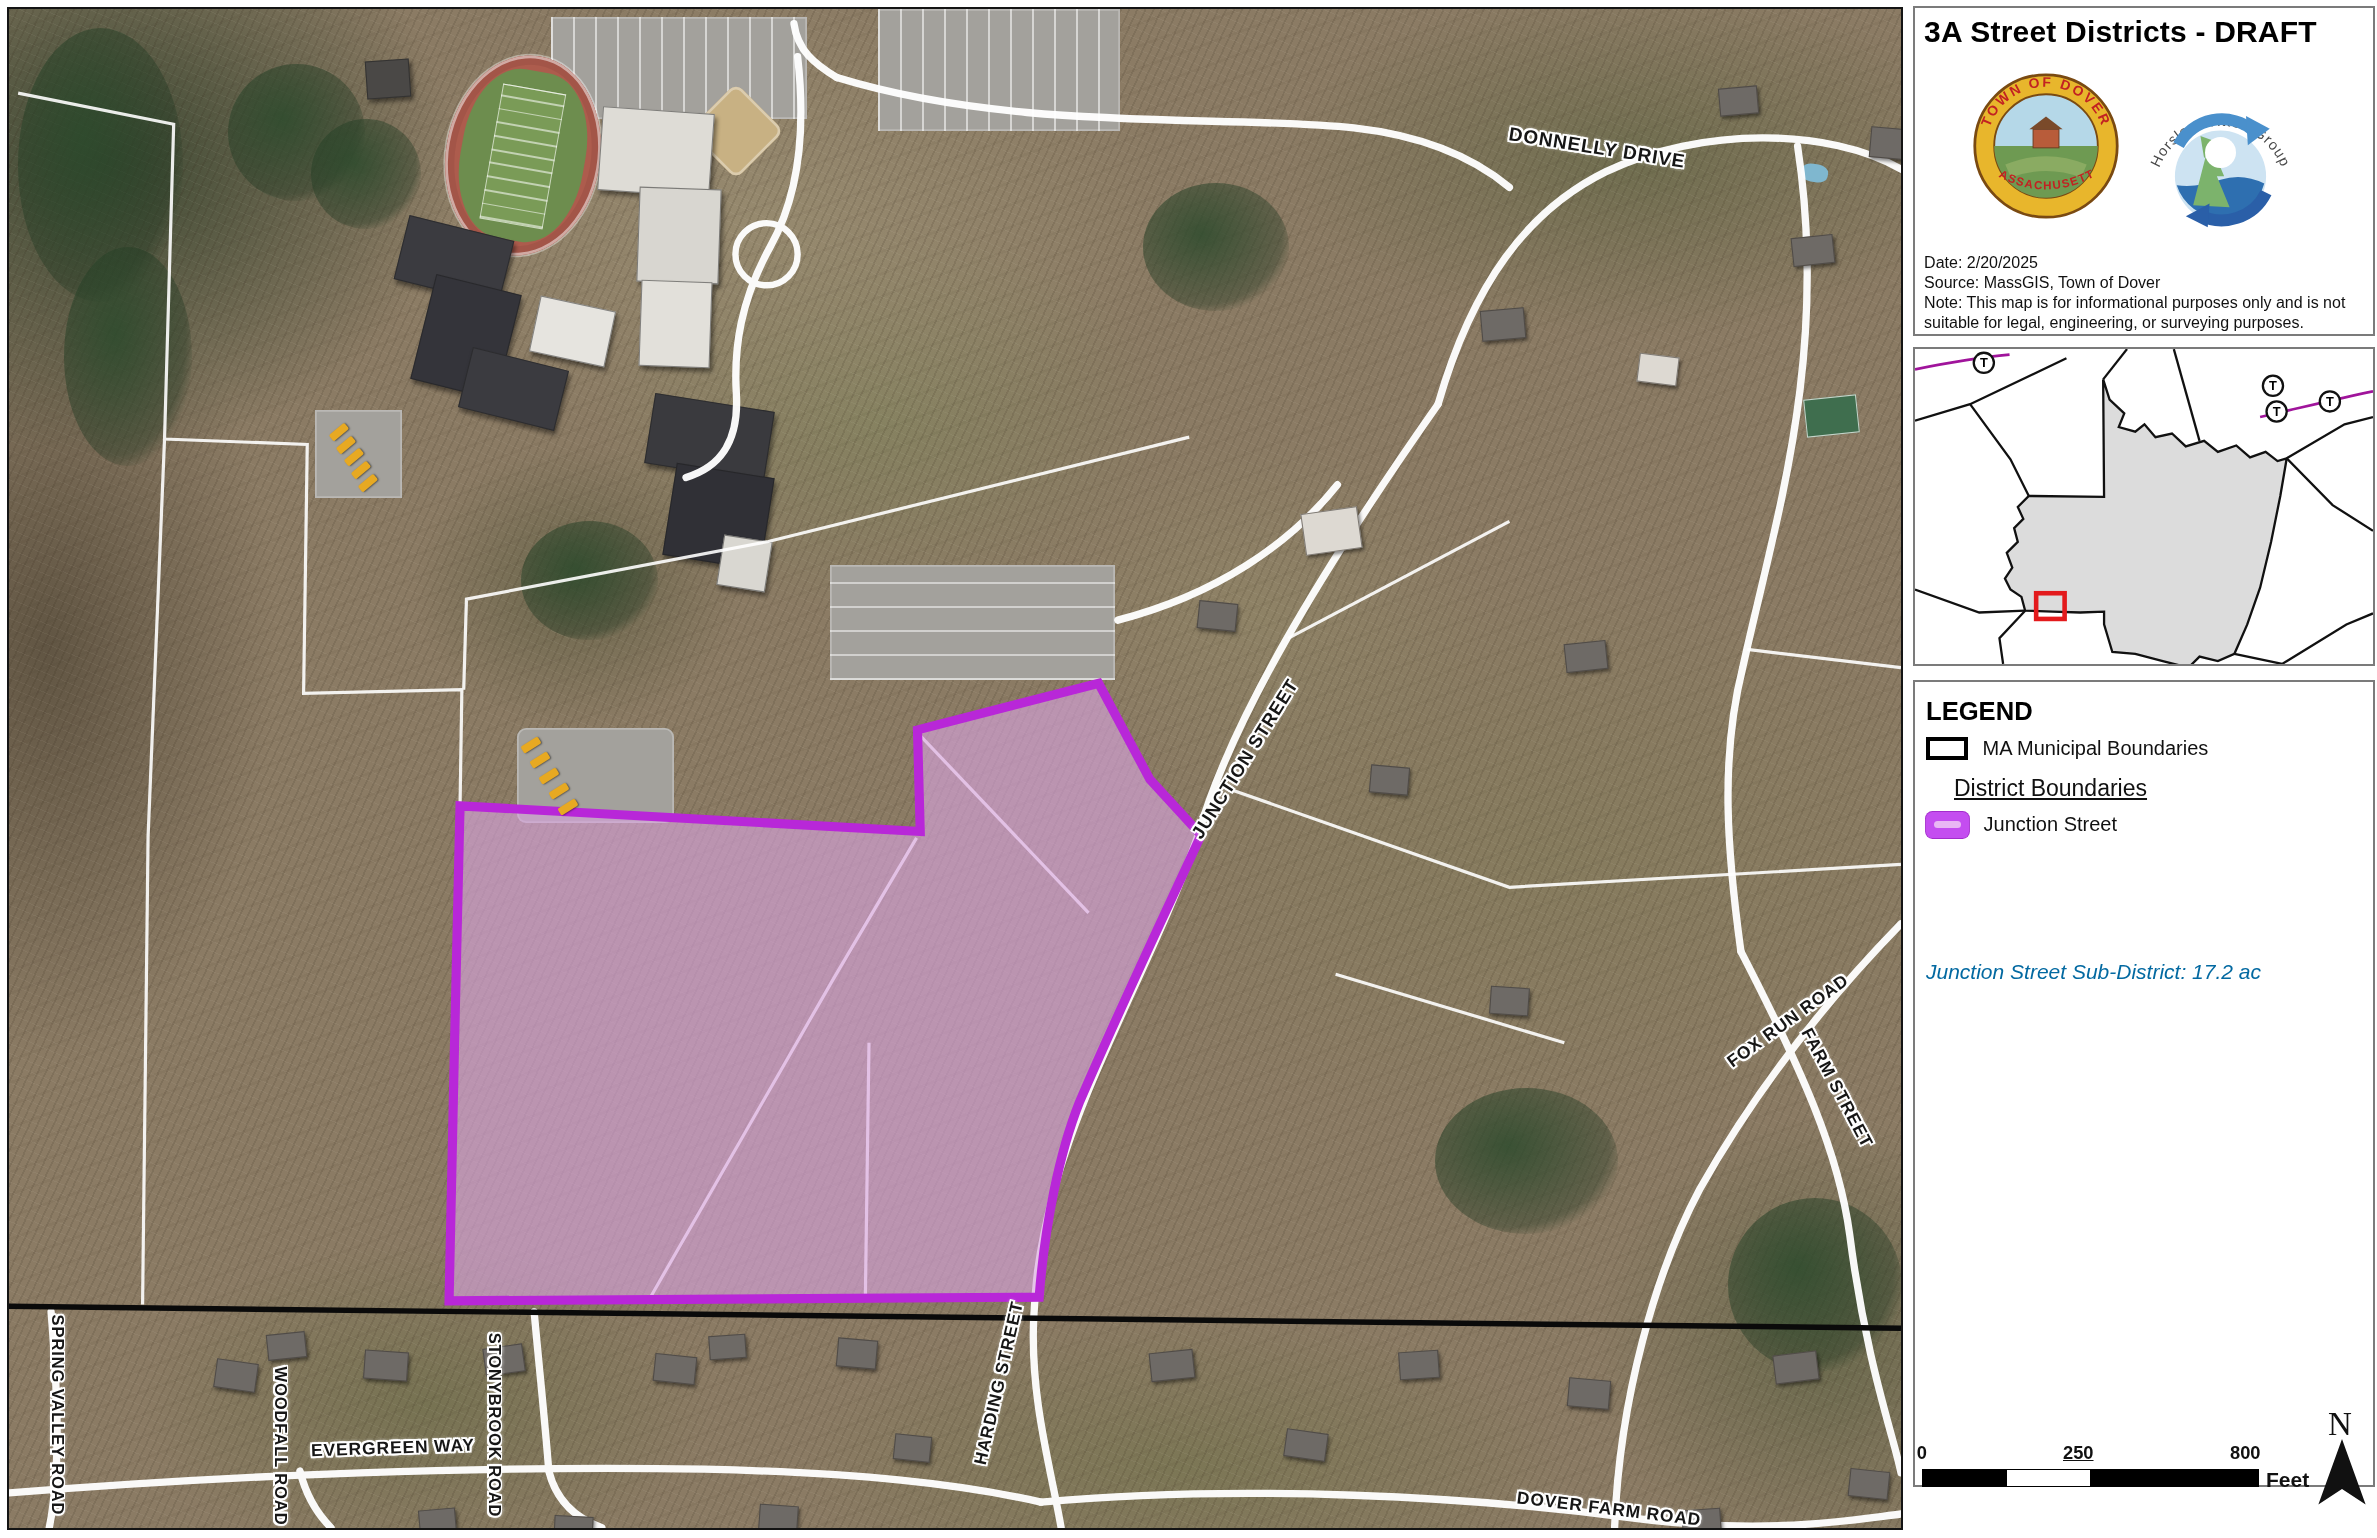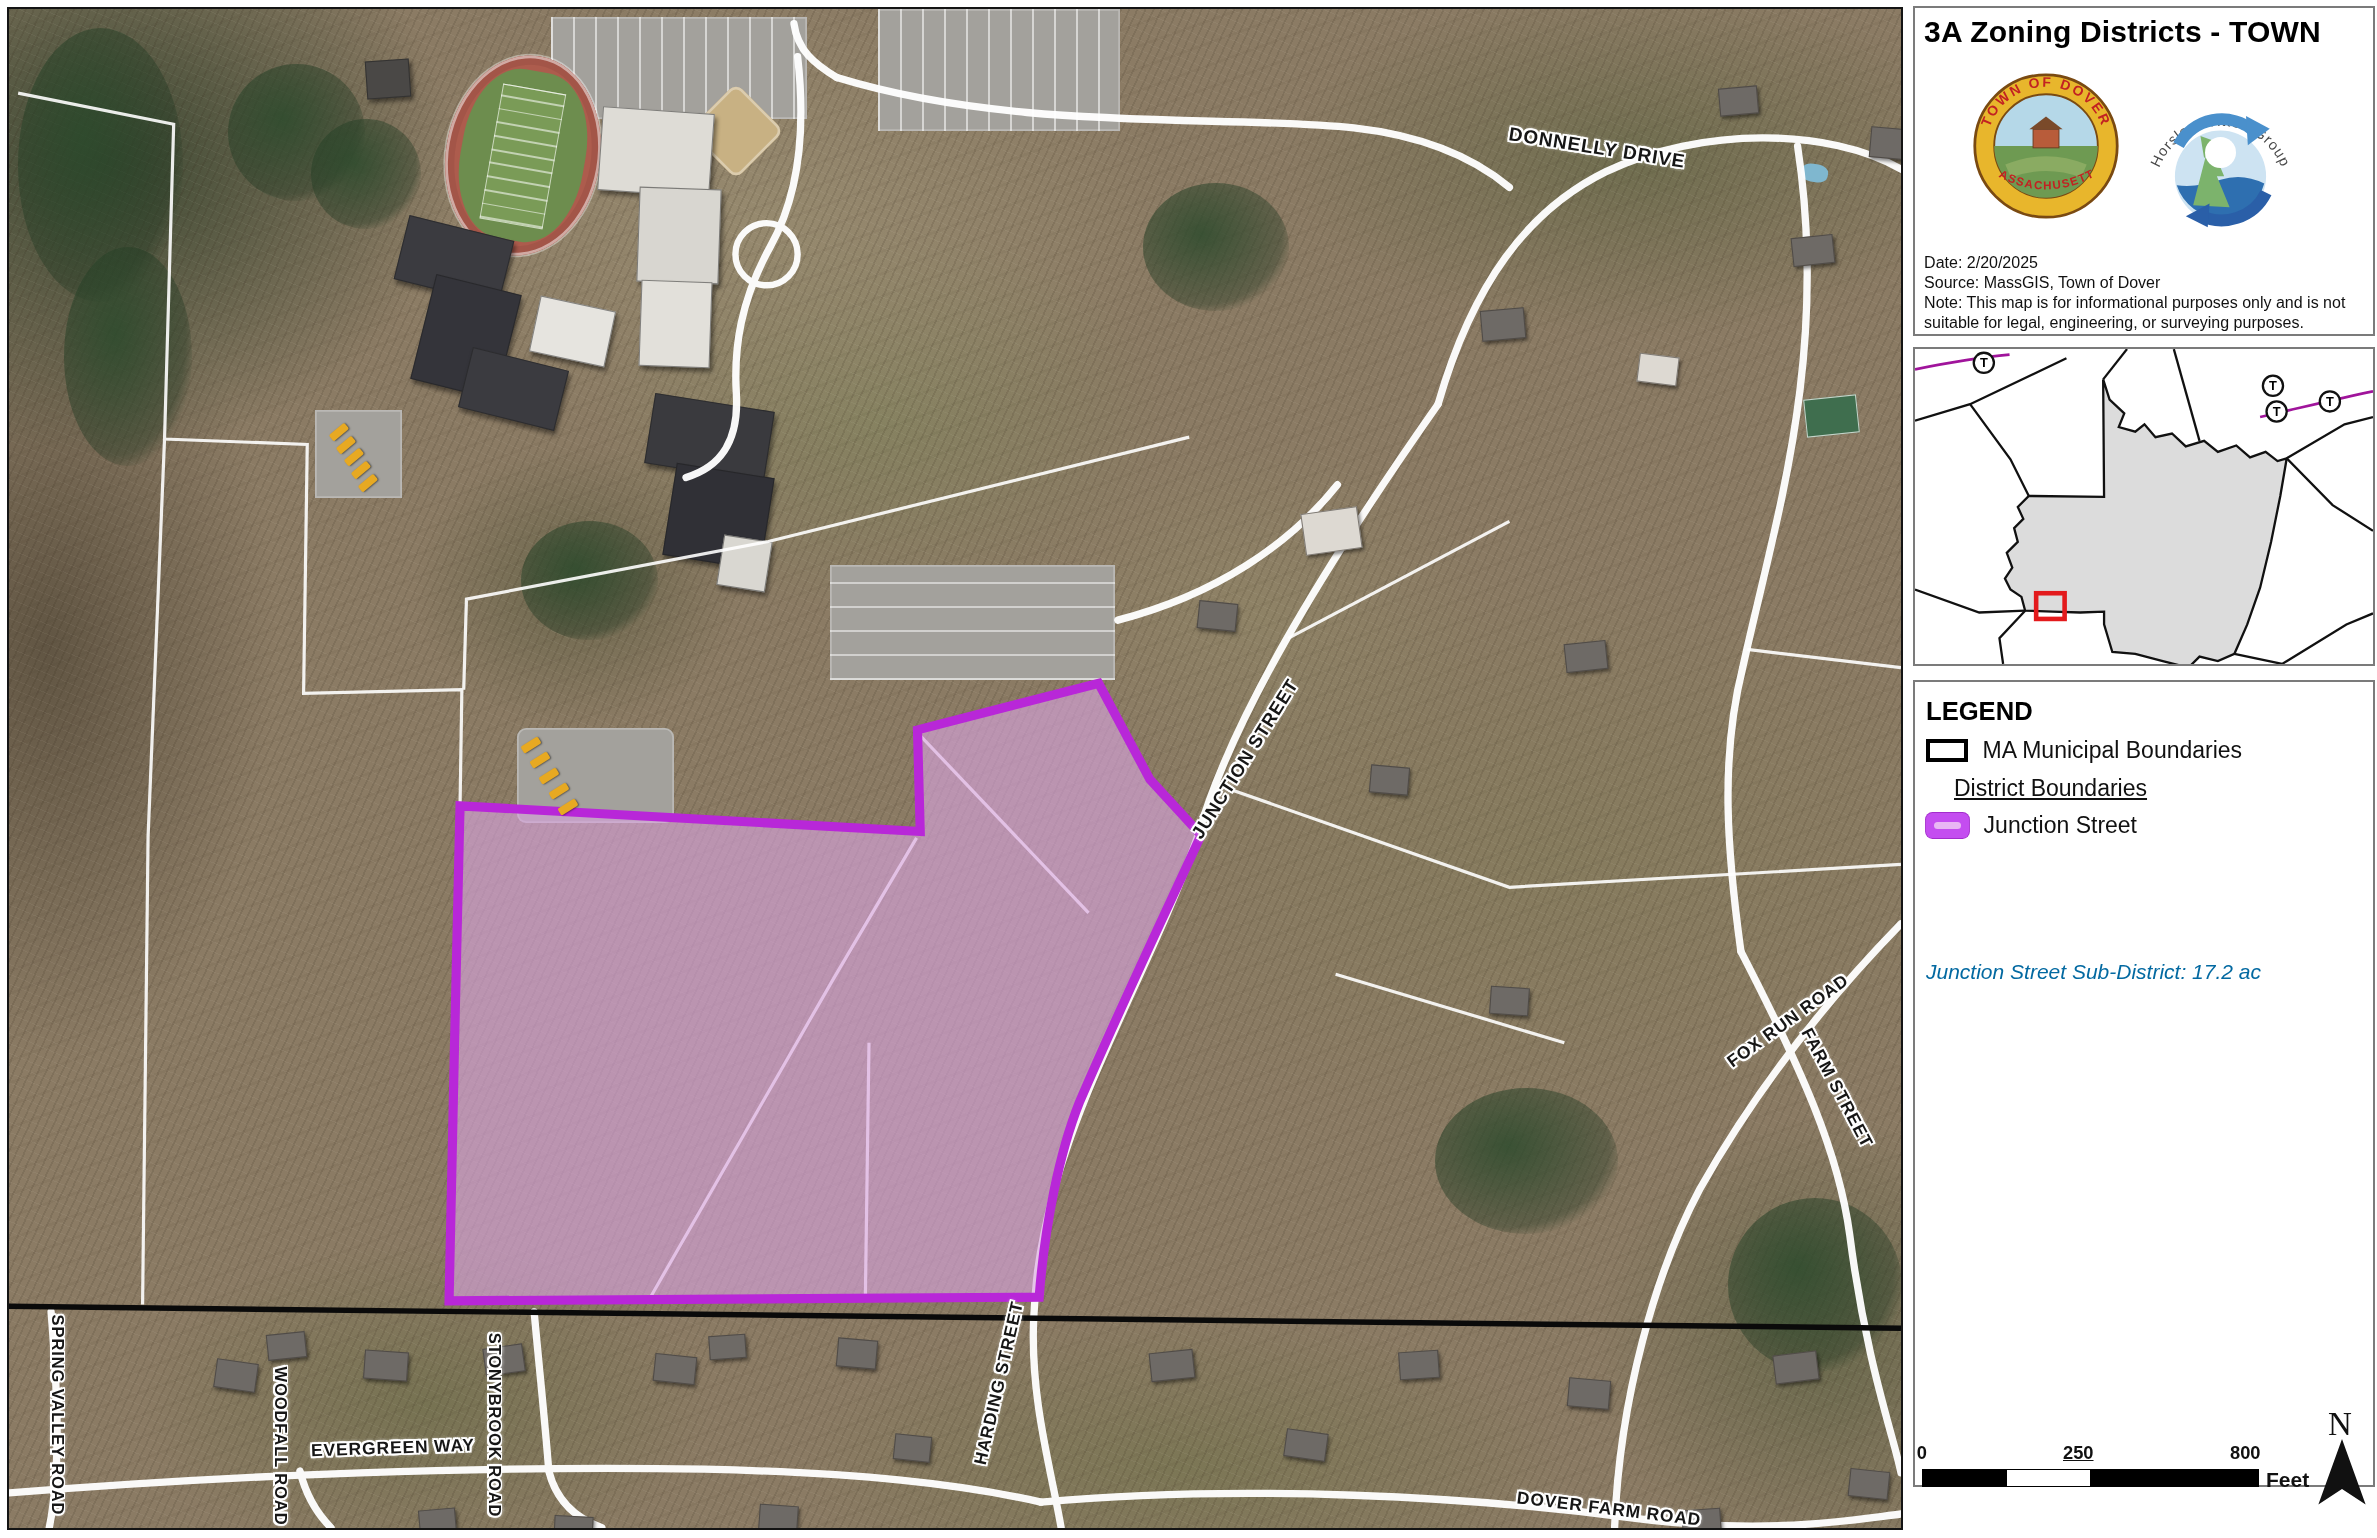--- a/index.html
+++ b/index.html
@@ -52,21 +52,21 @@
   .box1{left:1913px;top:5.5px;width:462px;height:330px;}
   .box2{left:1913px;top:347px;width:462px;height:319px;}
   .box3{left:1913px;top:680px;width:462px;height:807px;padding-left:8px;}
   .map-title{position:absolute;left:9.1px;top:7.3px;font-size:30px;font-weight:700;color:#000;letter-spacing:0.2px;}
   .credits{position:absolute;left:9.1px;top:245px;font-size:16px;line-height:20px;color:#111;}
   .legend-head{position:absolute;left:11px;top:14.6px;font-size:25.6px;font-weight:700;color:#000;}
   .leg-row{position:absolute;left:11px;display:flex;align-items:center;}
   .sw-muni{width:42px;height:23px;background:#fff;border:4.6px solid #000;box-sizing:border-box;}
   .sw-dist{width:43px;height:25.6px;background:#c44df0;border-radius:6.4px;position:relative;box-shadow:0 0 0 0.9px #a32ccc;}
   .sw-dist::after{content:"";position:absolute;left:8.2px;top:9.1px;width:26.5px;height:7.3px;border-radius:3.7px;background:#e9b6f4;}
-  .leg-label{margin-left:14.6px;font-size:23px;color:#111;}
+  .leg-label{margin-left:14.6px;font-size:20px;color:#111;}
   .leg-sub{position:absolute;left:11px;font-size:23px;color:#111;text-decoration:underline;margin-left:28px;}
   .area-note{position:absolute;left:11px;top:278px;font-size:21px;font-style:italic;color:#0369a1;}
   .scalebar{position:absolute;left:7.3px;top:787px;width:335px;height:15.5px;border:1.8px solid #000;
      background:linear-gradient(90deg,#000 0 25%,#fff 25% 50%,#000 50% 100%);}
   .sb-num{position:absolute;top:760px;font-size:18.3px;font-weight:700;color:#111;}
   .sb-unit{position:absolute;left:351px;top:786px;font-size:21px;font-weight:700;color:#111;}
   .north-n{position:absolute;left:413px;top:724px;font-family:"Liberation Serif",serif;font-size:33px;color:#111;}
   .inset-svg{position:absolute;inset:0;width:100%;height:100%;}
 </style>
 </head>
@@ -202,21 +202,21 @@
         <div class="road-label" style="left: 48px; top: 1406px; font-size: 16.5px; transform: translate(-50%, -50%) rotate(90deg);">SPRING VALLEY ROAD</div>
         <div class="road-label" style="left: 271px; top: 1437px; font-size: 16.5px; transform: translate(-50%, -50%) rotate(90deg);">WOODFALL ROAD</div>
         <div class="road-label" style="left: 384px; top: 1439px; font-size: 17.4px; transform: translate(-50%, -50%) rotate(-2deg);">EVERGREEN WAY</div>
         <div class="road-label" style="left: 485px; top: 1416px; font-size: 16.5px; transform: translate(-50%, -50%) rotate(90deg);">STONYBROOK ROAD</div>
         <div class="road-label" style="left: 990px; top: 1374px; font-size: 17.4px; transform: translate(-50%, -50%) rotate(-77deg);">HARDING STREET</div>
         <div class="road-label" style="left: 1600px; top: 1500px; font-size: 17.4px; transform: translate(-50%, -50%) rotate(7deg);">DOVER FARM ROAD</div>
       </div>
   </div>
 
   <div class="panelbox box1">
-    <div class="map-title">3A Zoning Districts - TOWN</div>
+    <div class="map-title">3A Street Districts - DRAFT</div>
 
     <svg style="position:absolute;left:57px;top:64px;" width="148" height="148" viewBox="0 0 160 160">
       <circle cx="80" cy="80" r="77" fill="#e8b62c" stroke="#7a4a12" stroke-width="3"></circle>
       <circle cx="80" cy="80" r="56" fill="#b5d8e8" stroke="#7a4a12" stroke-width="2"></circle>
       <path d="M 24,80 a 56,56 0 0 0 112,0 z" fill="#6e9a52"></path>
       <path d="M 36,100 q 44,-18 88,0 l -6,14 q -38,-14 -76,0 z" fill="#8aab62"></path>
       <rect x="66" y="62" width="28" height="20" fill="#b85c3a" stroke="#6b3a1f"></rect>
       <path d="M 62,62 L 80,48 L 98,62 Z" fill="#7a4a2a"></path>
       <path id="sealTop" d="M 16,80 A 64,64 0 0 1 144,80" fill="none"></path>
       <text font-size="15" font-weight="bold" fill="#c22222" letter-spacing="2.5" font-family="Liberation Sans,sans-serif">

